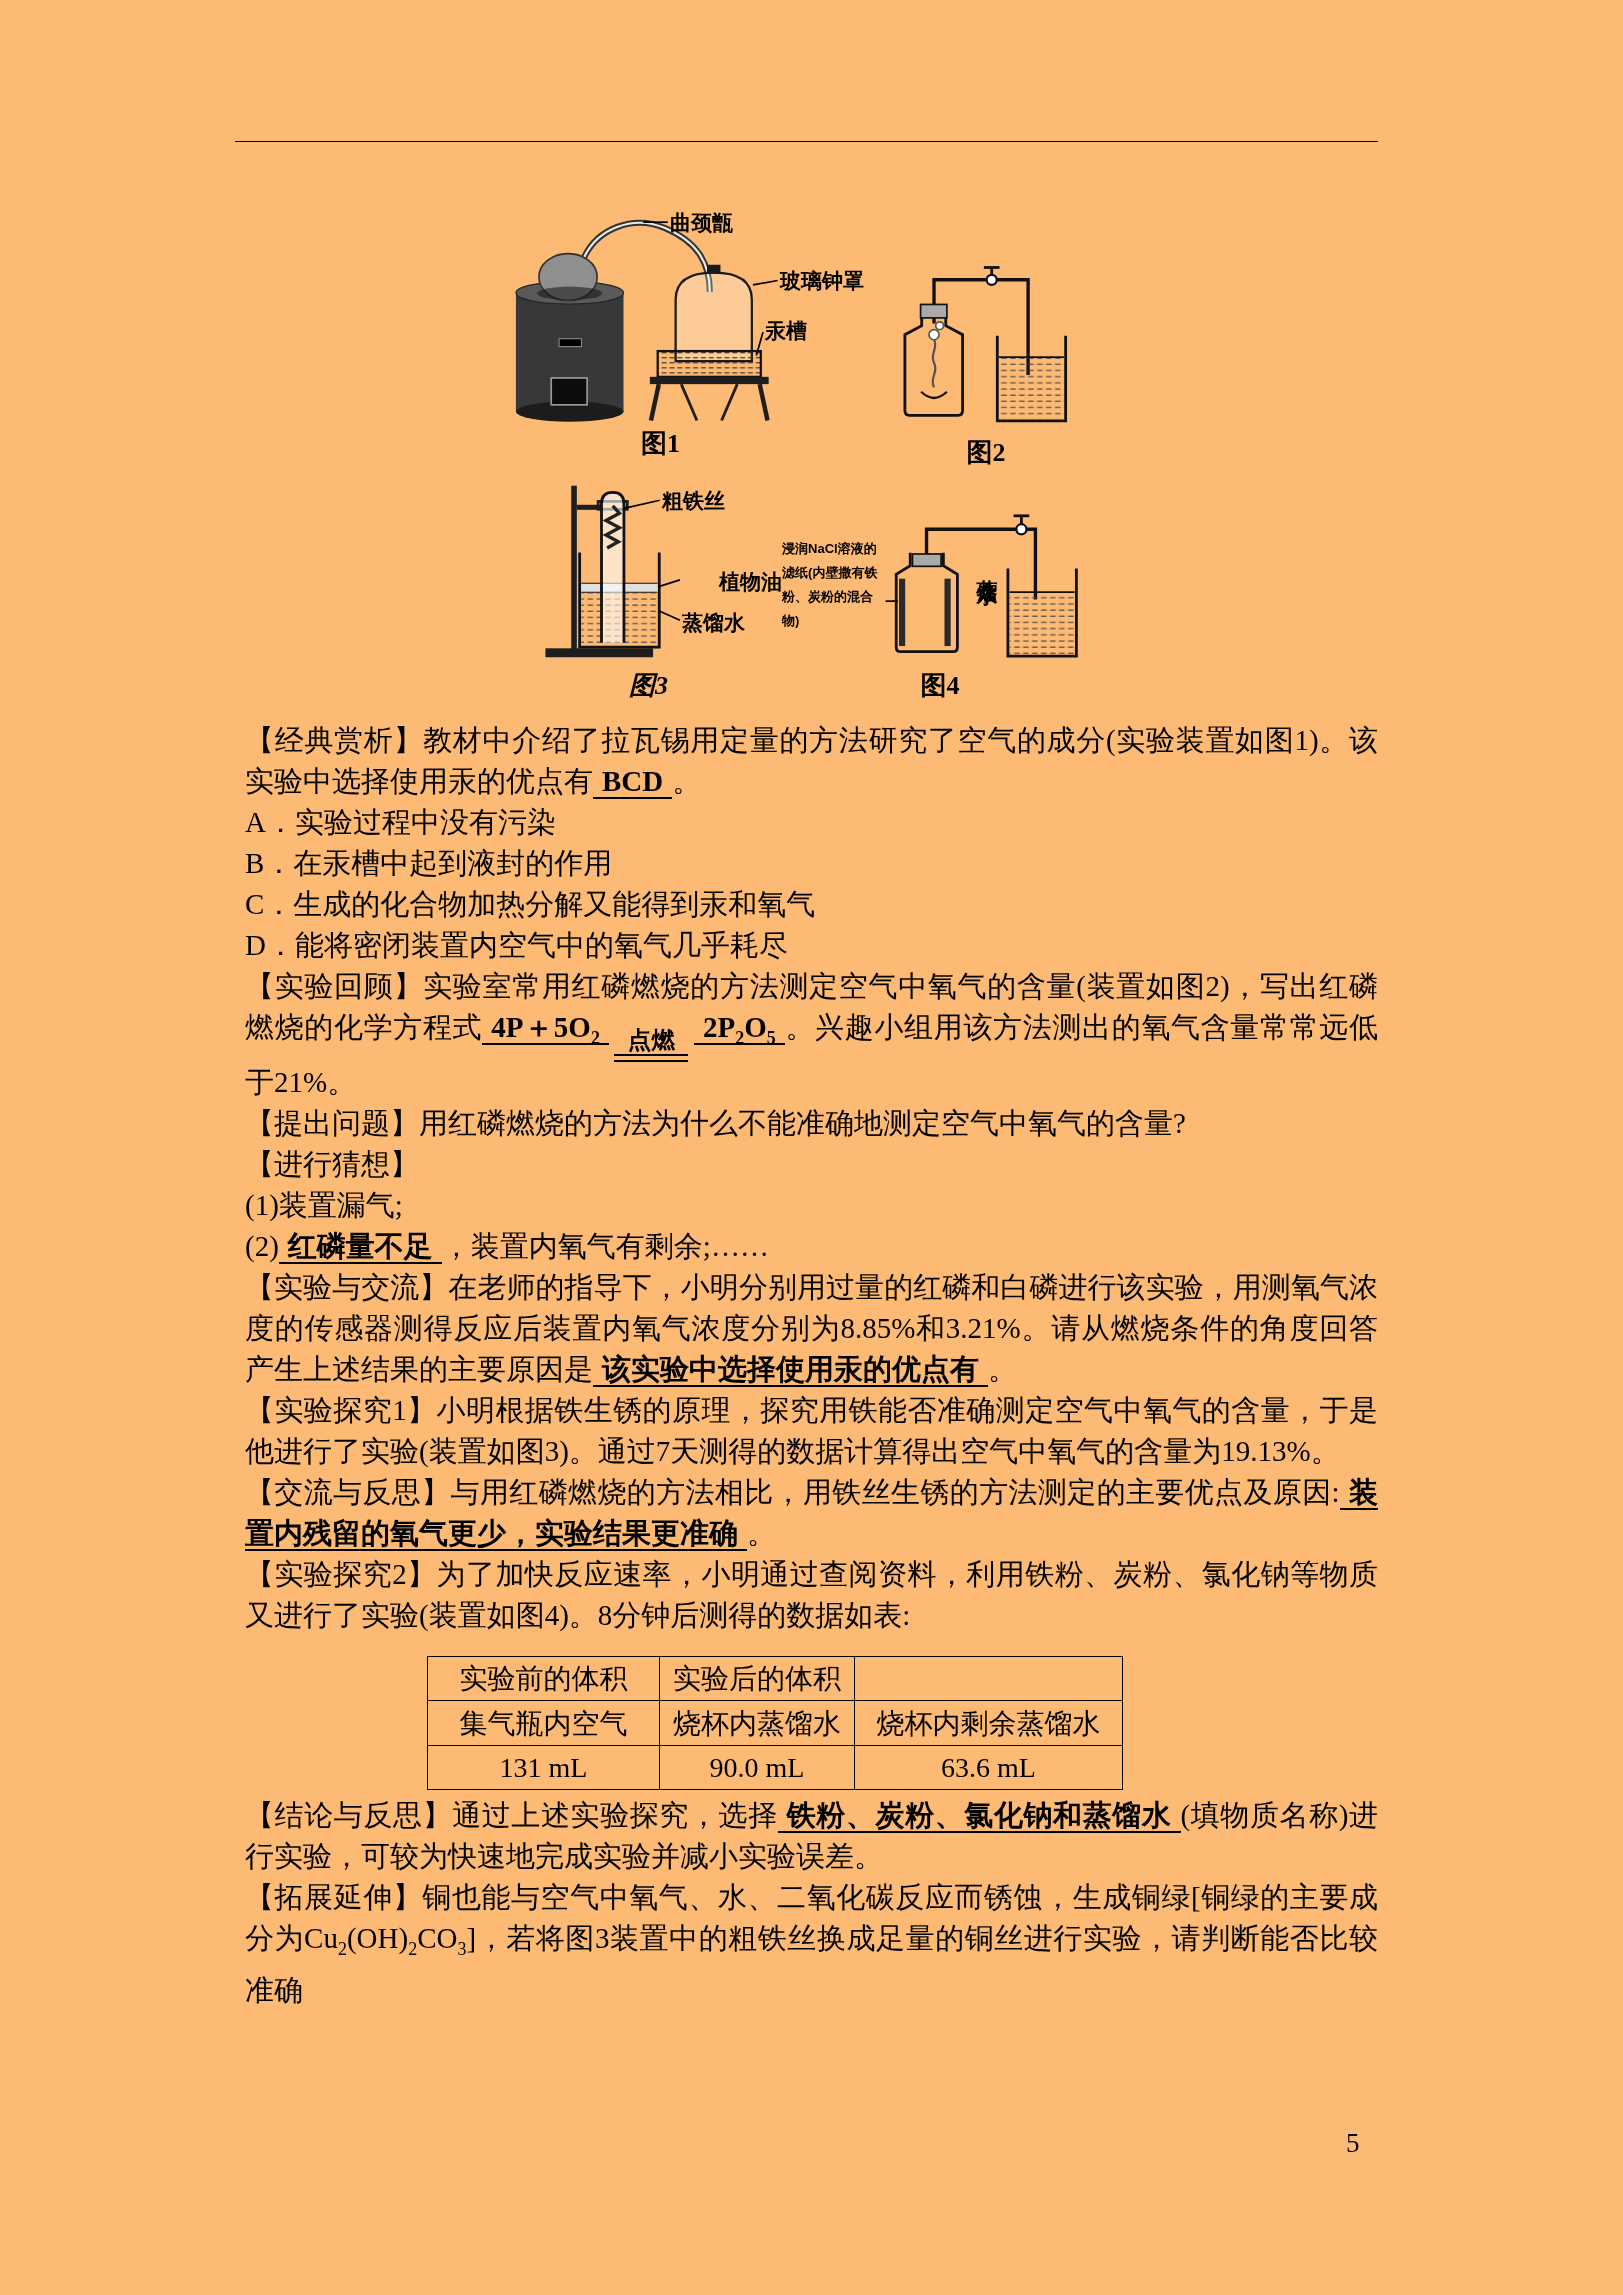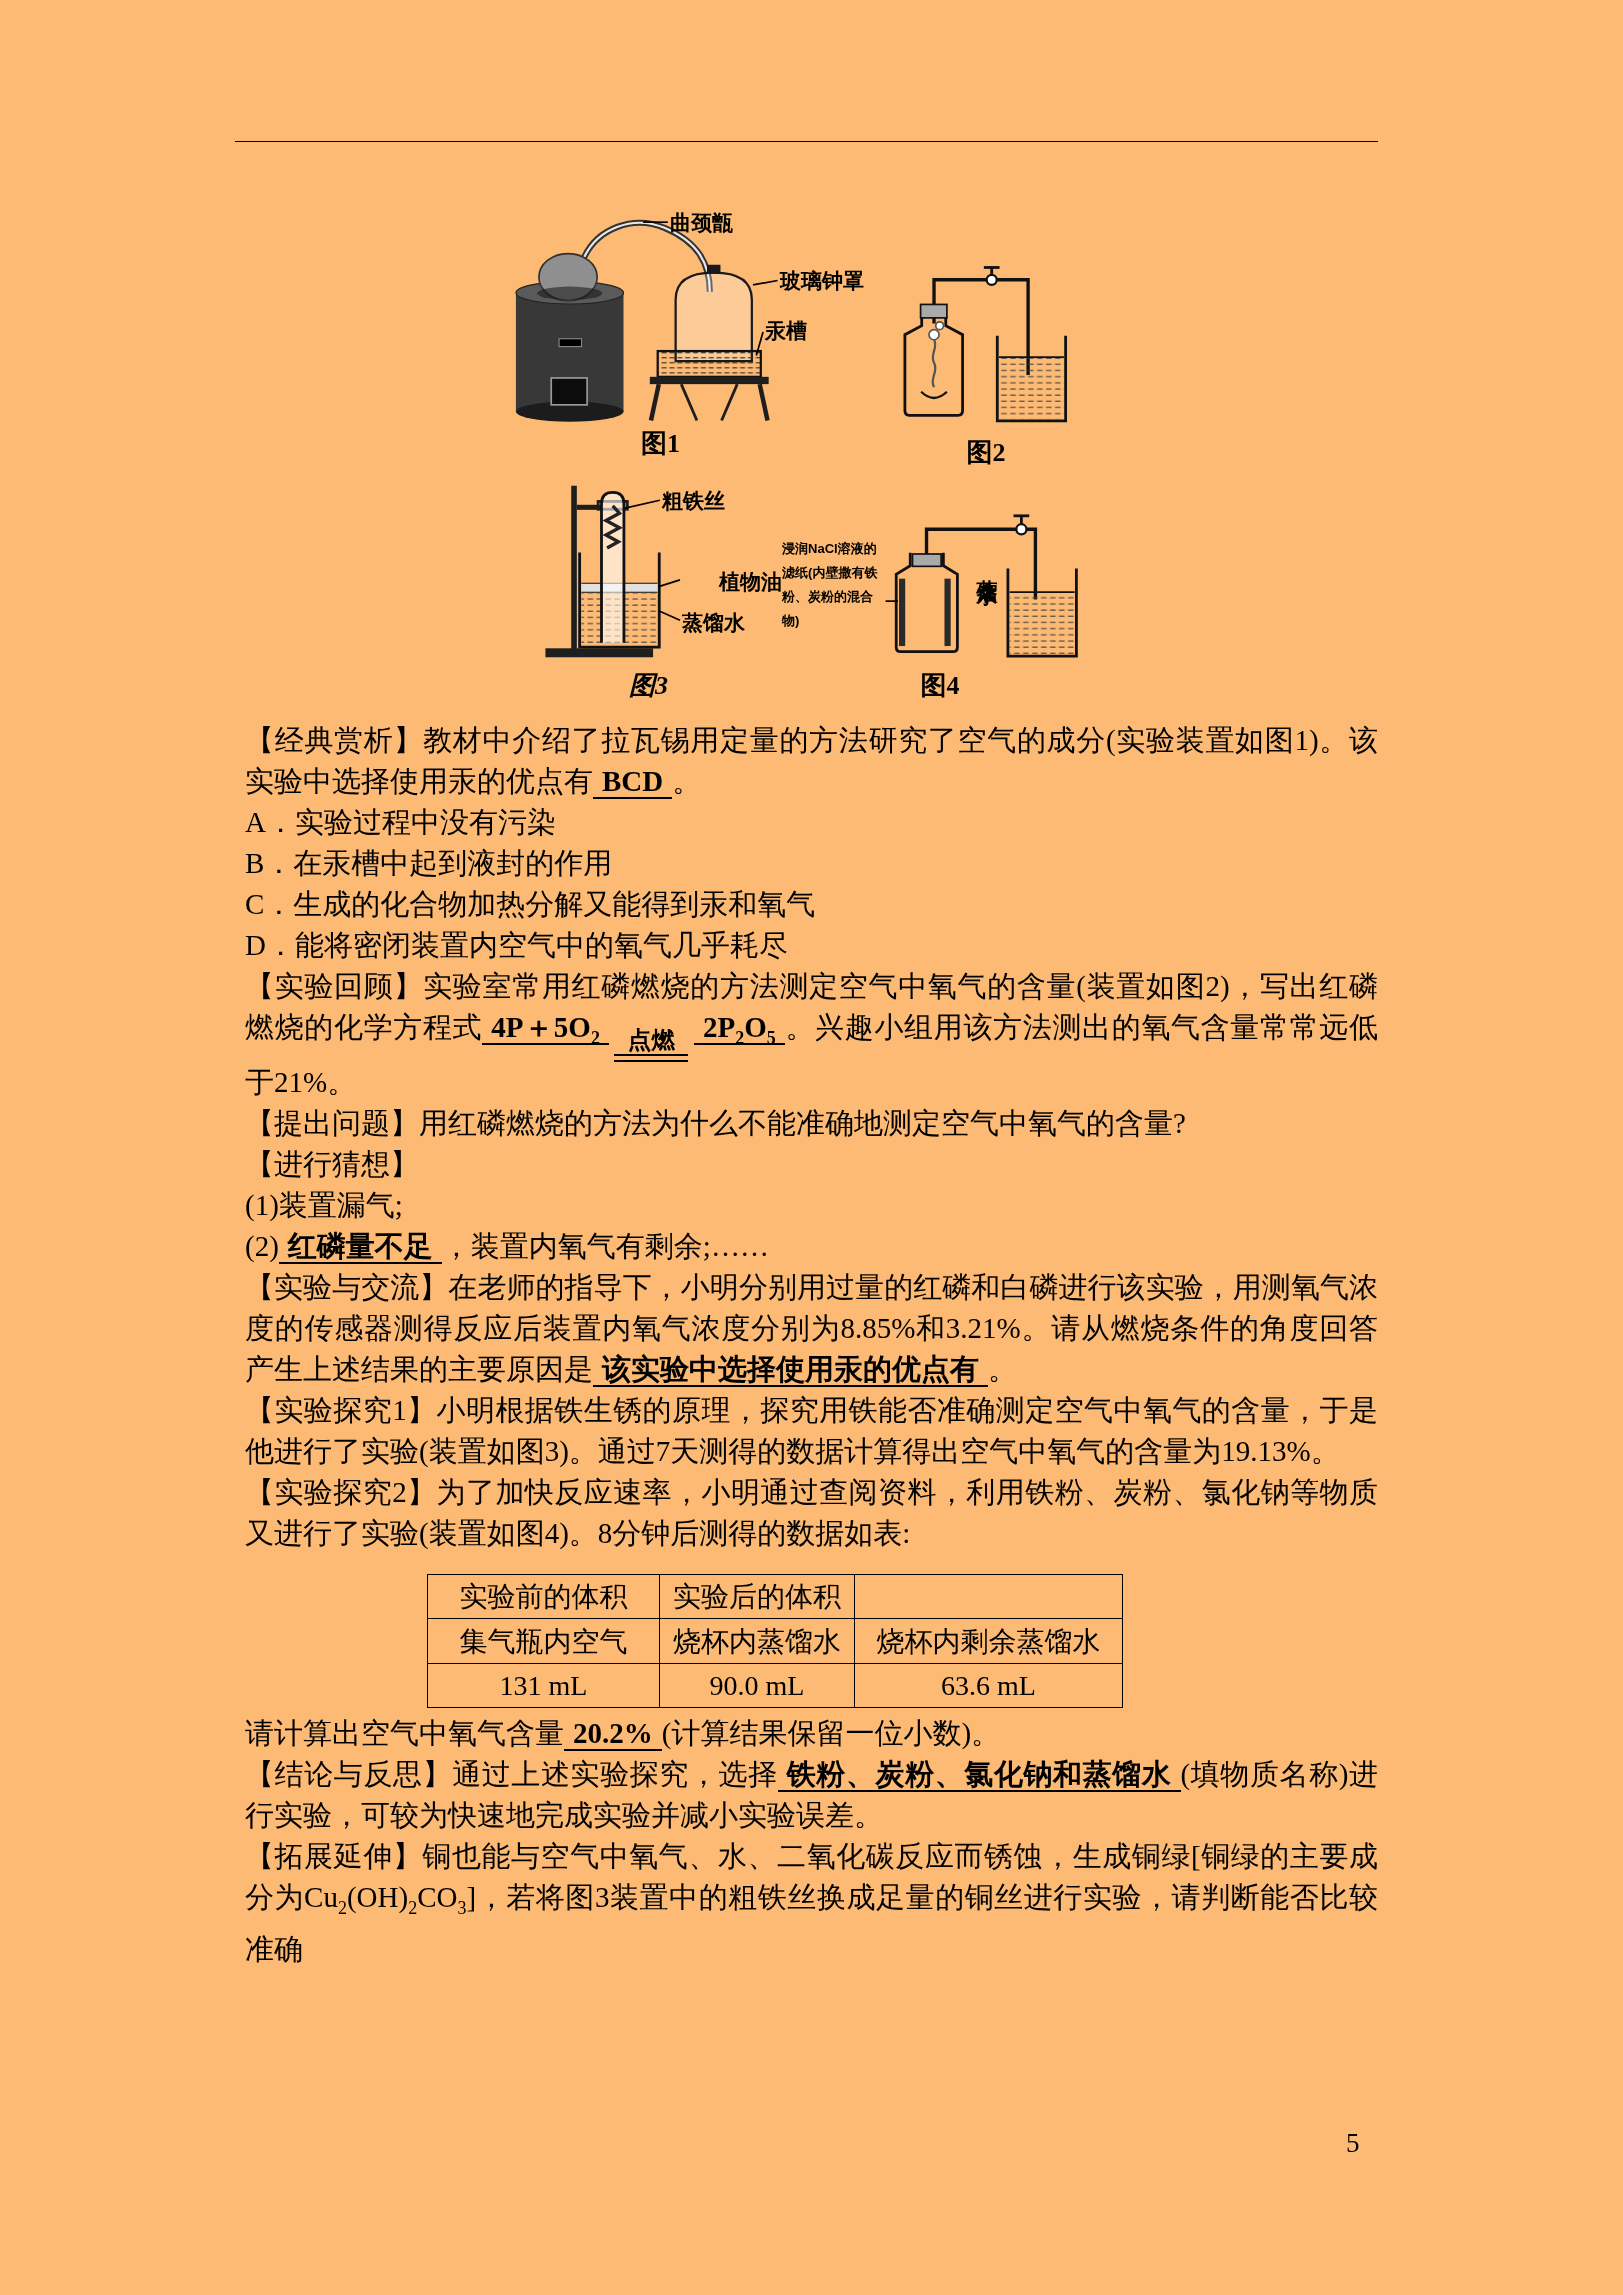--- a/index.html
+++ b/index.html
@@ -201,20 +201,21 @@
       <p class="tline">【提出问题】用红磷燃烧的方法为什么不能准确地测定空气中氧气的含量?</p>
 
       <p class="tline">【进行猜想】</p>
       <p class="tline">(1)装置漏气;</p>
       <p class="tline"><span>(2)</span><span class="blank">红磷量不足</span><span>，装置内氧气有剩余;……</span></p>
 
       <p class="tline"><span>【实验与交流】在老师的指导下，小明分别用过量的红磷和白磷进行该实验，用测氧气浓度的传感器测得反应后装置内氧气浓度分别为8.85%和3.21%。请从燃烧条件的角度回答产生上述结果的主要原因是</span><span class="blank">该实验中选择使用汞的优点有</span><span>。</span></p>
 
       <p class="tline">【实验探究1】小明根据铁生锈的原理，探究用铁能否准确测定空气中氧气的含量，于是他进行了实验(装置如图3)。通过7天测得的数据计算得出空气中氧气的含量为19.13%。</p>
 
+      <p class="tline"><span>【交流与反思】与用红磷燃烧的方法相比，用铁丝生锈的方法测定的主要优点及原因:</span><span class="blank">装置内残留的氧气更少，实验结果更准确</span><span>。</span></p>
 
       <p class="tline">【实验探究2】为了加快反应速率，小明通过查阅资料，利用铁粉、炭粉、氯化钠等物质又进行了实验(装置如图4)。8分钟后测得的数据如表:</p>
 
       <table class="results">
         <tbody>
             <tr>
           <td class="col1">实验前的体积</td>
           <td class="col2">实验后的体积</td>
           <td class="col3"></td>
         </tr>
@@ -224,21 +225,20 @@
           <td>烧杯内剩余蒸馏水</td>
         </tr>
         <tr>
           <td>131 mL</td>
           <td>90.0 mL</td>
           <td>63.6 mL</td>
         </tr>
       </tbody>
         </table>
 
-      <p class="tline"><span>请计算出空气中氧气含量</span><span class="blank">20.2%</span><span>(计算结果保留一位小数)。</span></p>
 
       <p class="tline"><span>【结论与反思】通过上述实验探究，选择</span><span class="blank">铁粉、炭粉、氯化钠和蒸馏水</span><span>(填物质名称)进行实验，可较为快速地完成实验并减小实验误差。</span></p>
 
       <p class="tline"><span>【拓展延伸】铜也能与空气中氧气、水、二氧化碳反应而锈蚀，生成铜绿[铜绿的主要成分为Cu</span><sub>2</sub><span>(OH)</span><sub>2</sub><span>CO</span><sub>3</sub><span>]，若将图3装置中的粗铁丝换成足量的铜丝进行实验，请判断能否比较准确</span></p>
 
     </div>
   </div>
 
   <div class="pagenum">5</div>
 </div>

